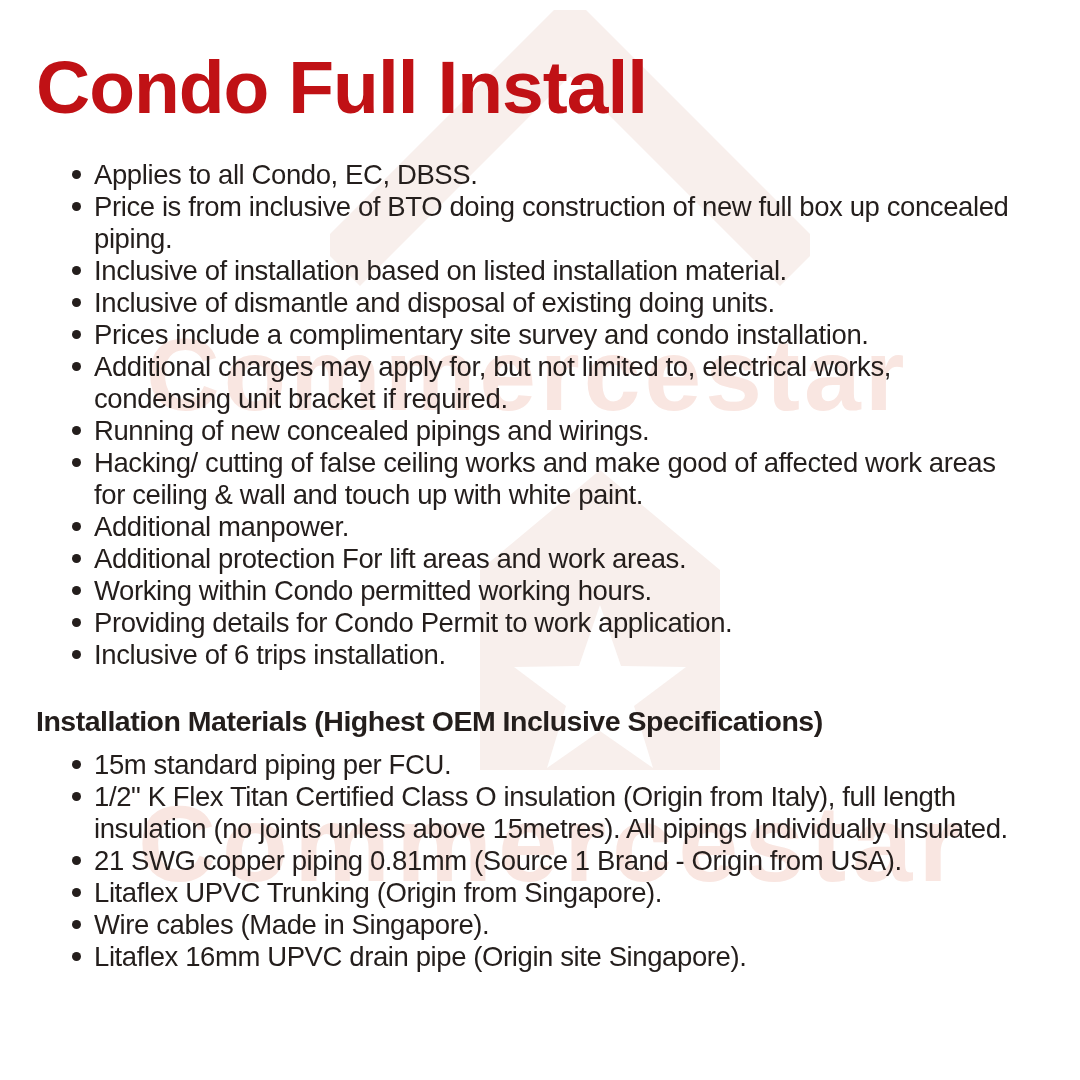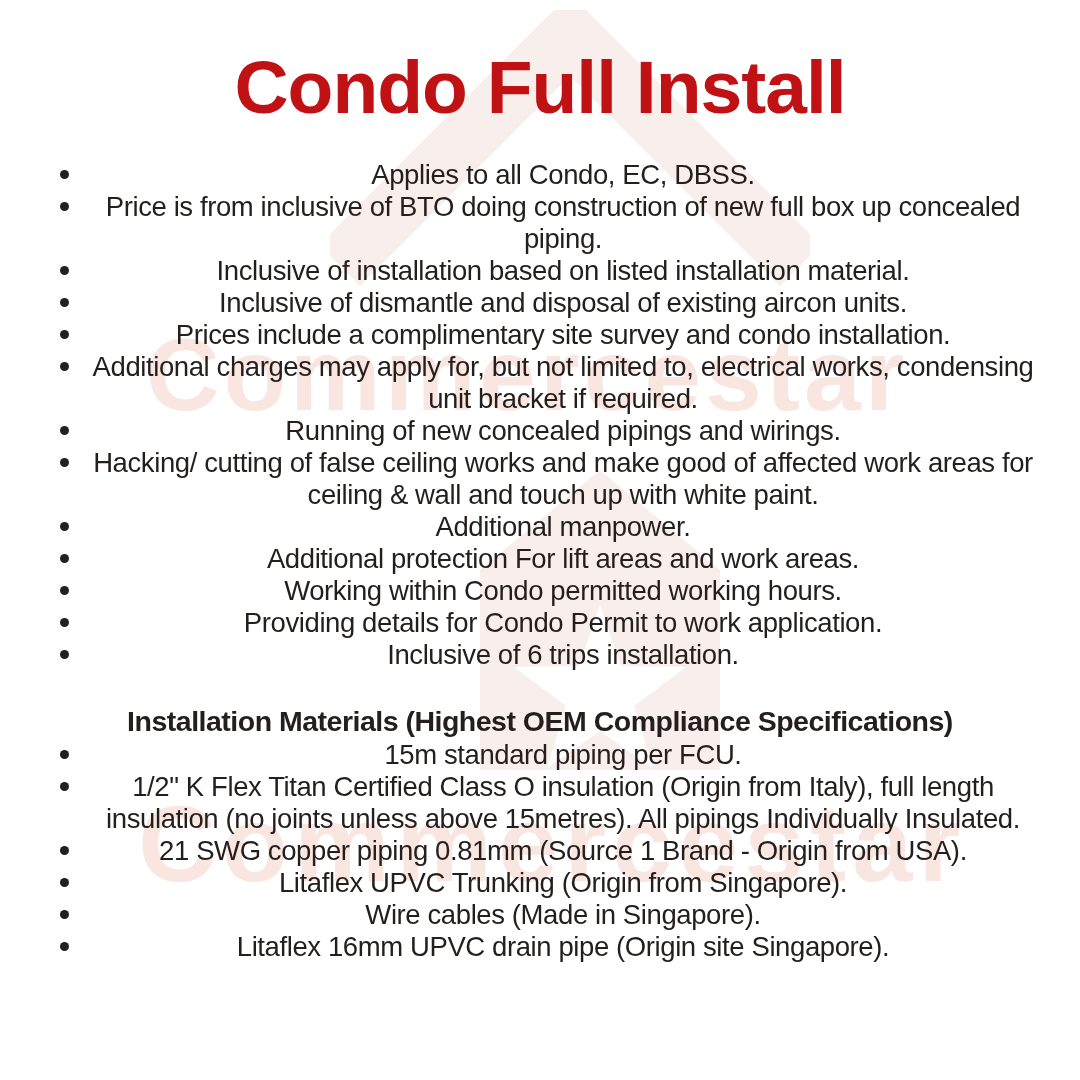--- a/index.html
+++ b/index.html
@@ -1,39 +1,38 @@
 <!DOCTYPE html>
 <html style="--background: #ffffff; --title: #c01115; --text: #241e1c; --watermark-text: #f9e6e1; --watermark-logo: #f8efec;"><head>
 <meta charset="utf-8">
 <style>
   html,body{margin:0;padding:0;background:#fff;}
   .canvas{
     position:relative;width:1080px;height:1080px;overflow:hidden;
     background:var(--background,#ffffff);
     font-family:"Liberation Sans",sans-serif;
     color:var(--text,#241e1c);
-    text-align:center;
   }
   
   .watermark-layer{position:absolute;inset:0;z-index:0;pointer-events:none;}
   .wm-text{
     position:absolute;font-weight:bold;line-height:1;white-space:nowrap;
     color:var(--watermark-text,#f9e6e1);
   }
   .wm-text.first{left:146px;top:324px;font-size:102px;letter-spacing:4px;}
   .wm-text.second{left:138px;top:790px;font-size:108px;letter-spacing:6px;}
   .wm-logo{position:absolute;left:330px;top:10px;}
   
   .content{position:relative;z-index:1;padding:48px 36px 0 36px;}
   .page-title{
     margin:0;font-size:75px;font-weight:bold;letter-spacing:-1px;line-height:1.05;
     color:var(--title,#c01115);
   }
   ul.flyer-list{
-    list-style:none;margin:0;padding:0;
+    list-style:none;margin:12px;padding:0;
     font-size:27.5px;line-height:32px;letter-spacing:-0.4px;
   }
   ul.flyer-list.terms{margin-top:32px;}
   ul.flyer-list li{position:relative;padding-left:46px;}
   ul.flyer-list li::before{
     content:"";position:absolute;left:24px;top:11px;width:9px;height:9px;
     border-radius:50%;background:var(--text,#241e1c);
   }
   .materials-heading{
     margin:34px 0 2px 0;font-size:28.5px;line-height:32px;font-weight:bold;
@@ -59,33 +58,33 @@
   </div>
 
   <div class="content">
 
     <h1 class="page-title">Condo Full Install</h1>
 
     <ul class="flyer-list terms">
       <li>Applies to all Condo, EC, DBSS.</li>
       <li>Price is from inclusive of BTO doing construction of new full box up concealed piping.</li>
       <li>Inclusive of installation based on listed installation material.</li>
-      <li>Inclusive of dismantle and disposal of existing aircon units.</li>
+      <li>Inclusive of dismantle and disposal of existing doing units.</li>
       <li>Prices include a complimentary site survey and condo installation.</li>
       <li>Additional charges may apply for, but not limited to, electrical works, condensing unit bracket if required.</li>
       <li>Running of new concealed pipings and wirings.</li>
       <li>Hacking/ cutting of false ceiling works and make good of affected work areas for ceiling &amp; wall and touch up with white paint.</li>
       <li>Additional manpower.</li>
       <li>Additional protection For lift areas and work areas.</li>
       <li>Working within Condo permitted working hours.</li>
       <li>Providing details for Condo Permit to work application.</li>
       <li>Inclusive of 6 trips installation.</li>
     </ul>
 
-    <h2 class="materials-heading">Installation Materials (Highest OEM Compliance Specifications)</h2>
+    <h2 class="materials-heading">Installation Materials (Highest OEM Inclusive Specifications)</h2>
 
     <ul class="flyer-list materials">
       <li>15m standard piping per FCU.</li>
       <li>1/2" K Flex Titan Certified Class O insulation (Origin from Italy), full length insulation (no joints unless above 15metres). All pipings Individually Insulated.</li>
       <li>21 SWG copper piping 0.81mm (Source 1 Brand - Origin from USA).</li>
       <li>Litaflex UPVC Trunking (Origin from Singapore).</li>
       <li>Wire cables (Made in Singapore).</li>
       <li>Litaflex 16mm UPVC drain pipe (Origin site Singapore).</li>
     </ul>
 

